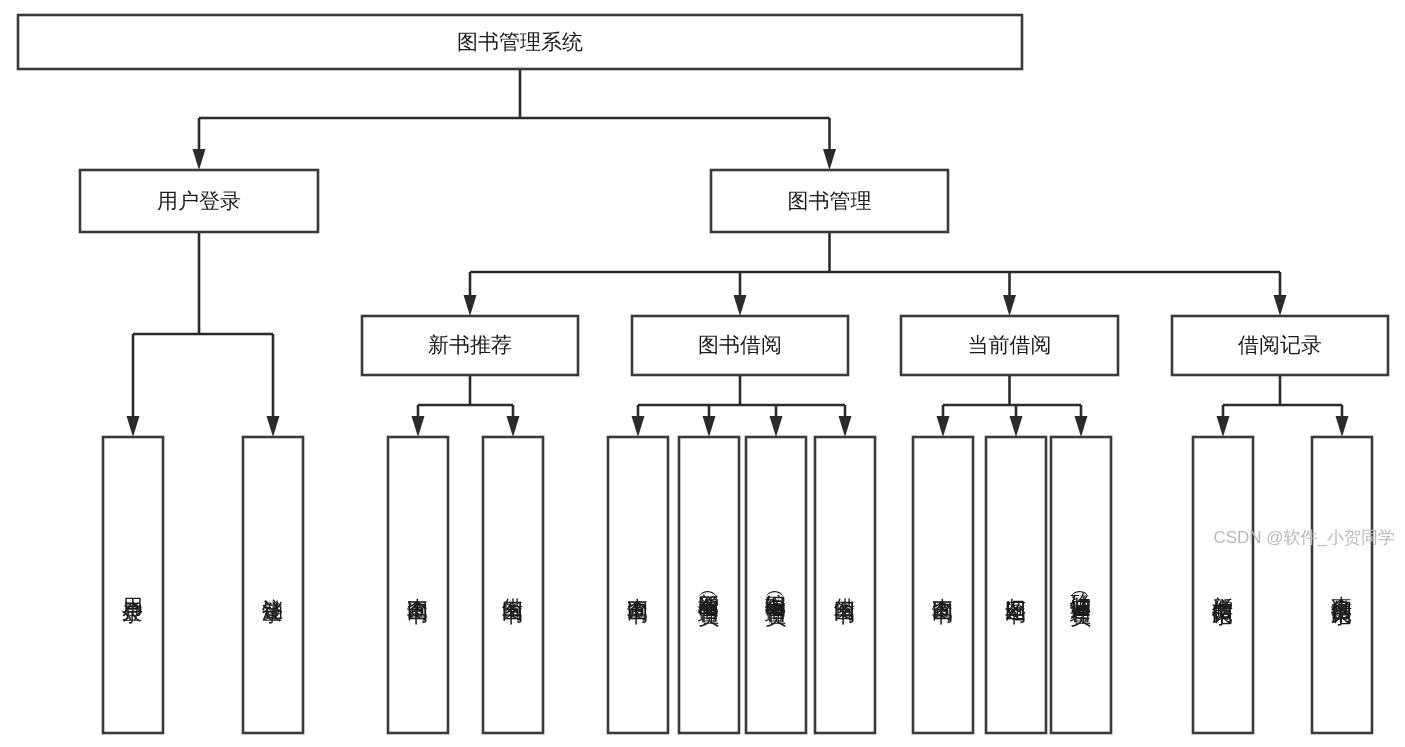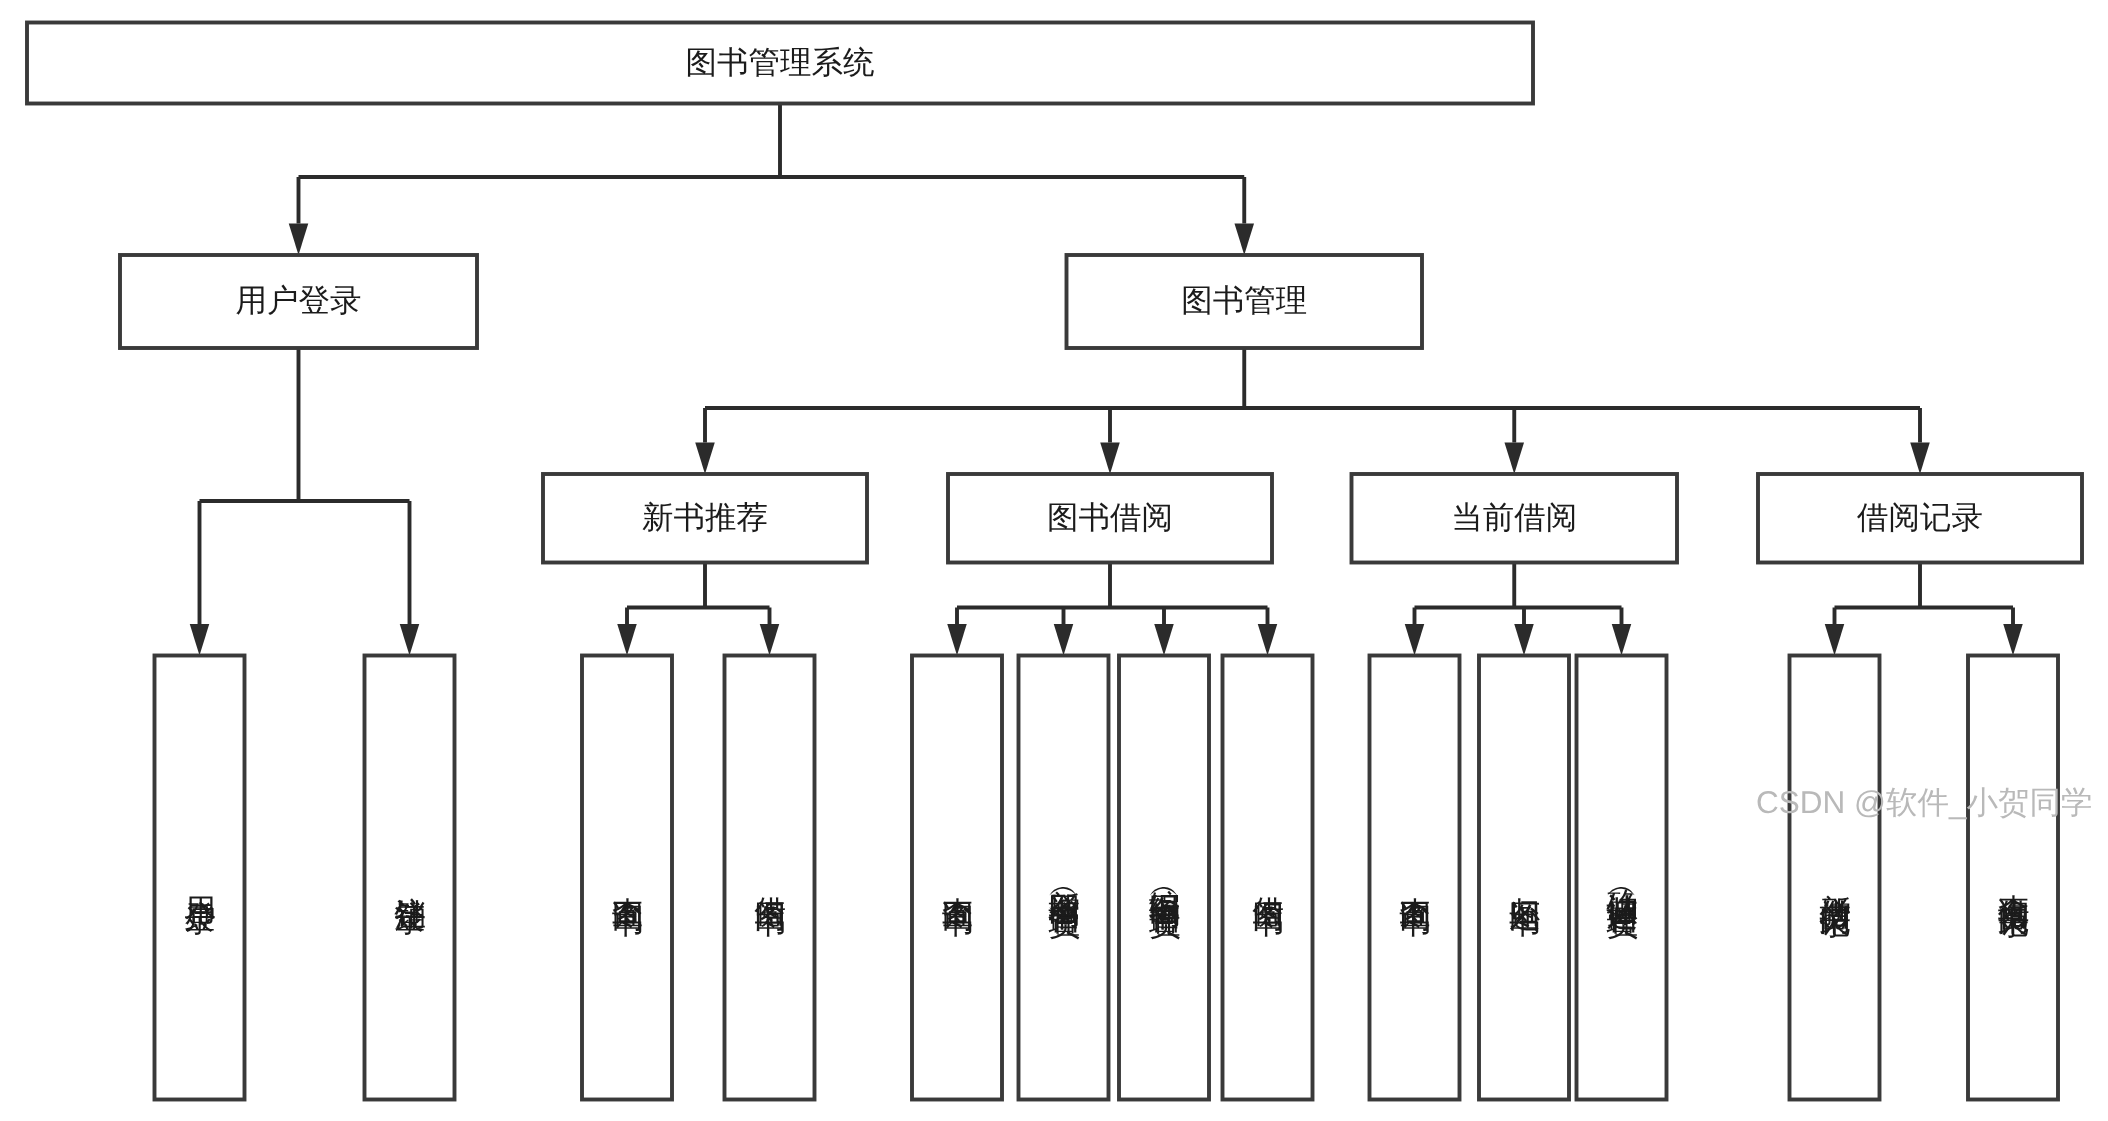--- a/index.html
+++ b/index.html
@@ -46,21 +46,21 @@
     fill: #1b1b1b;
     font-size: 21px;
     text-anchor: middle;
     dominant-baseline: middle;
   }
   .watermark {
     position: absolute;
     right: 10px;
     bottom: 8px;
     font-family: "Liberation Sans", "DejaVu Sans", sans-serif;
-    font-size: 21px;
+    font-size: 17px;
     color: #b9b9b9;
     white-space: nowrap;
     pointer-events: none;
   }
 </style>
 </head>
 <body>
 
 <div id="diagram-root">
   <svg class="flow" viewBox="0 0 1405 747" xmlns="http://www.w3.org/2000/svg">

